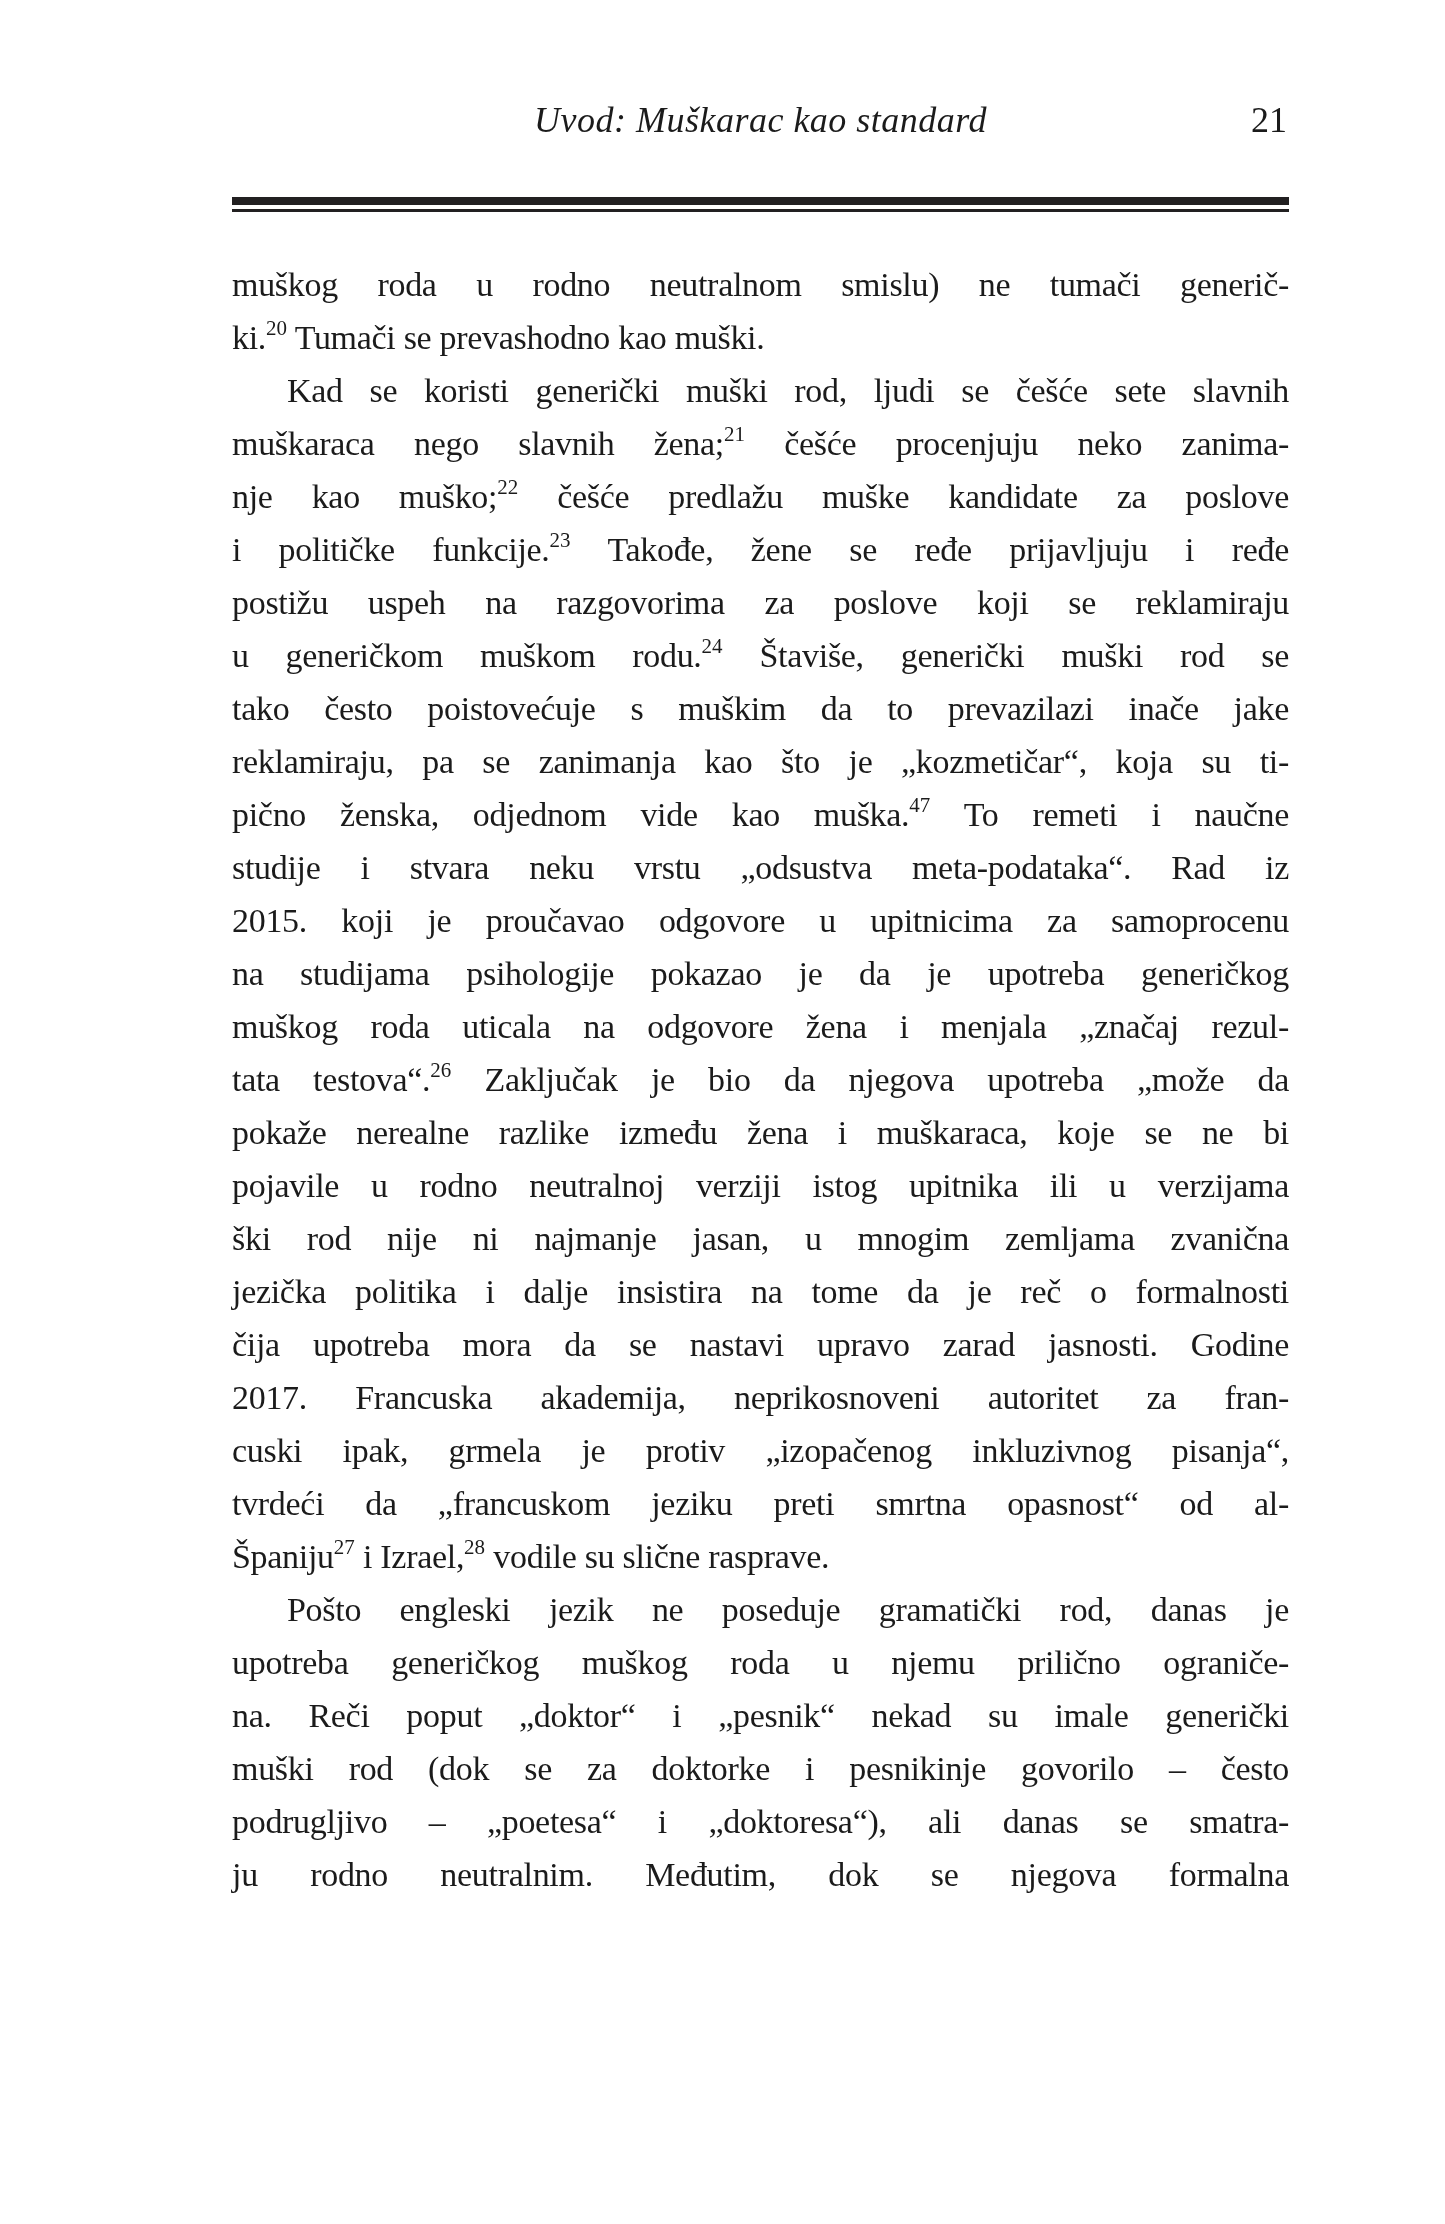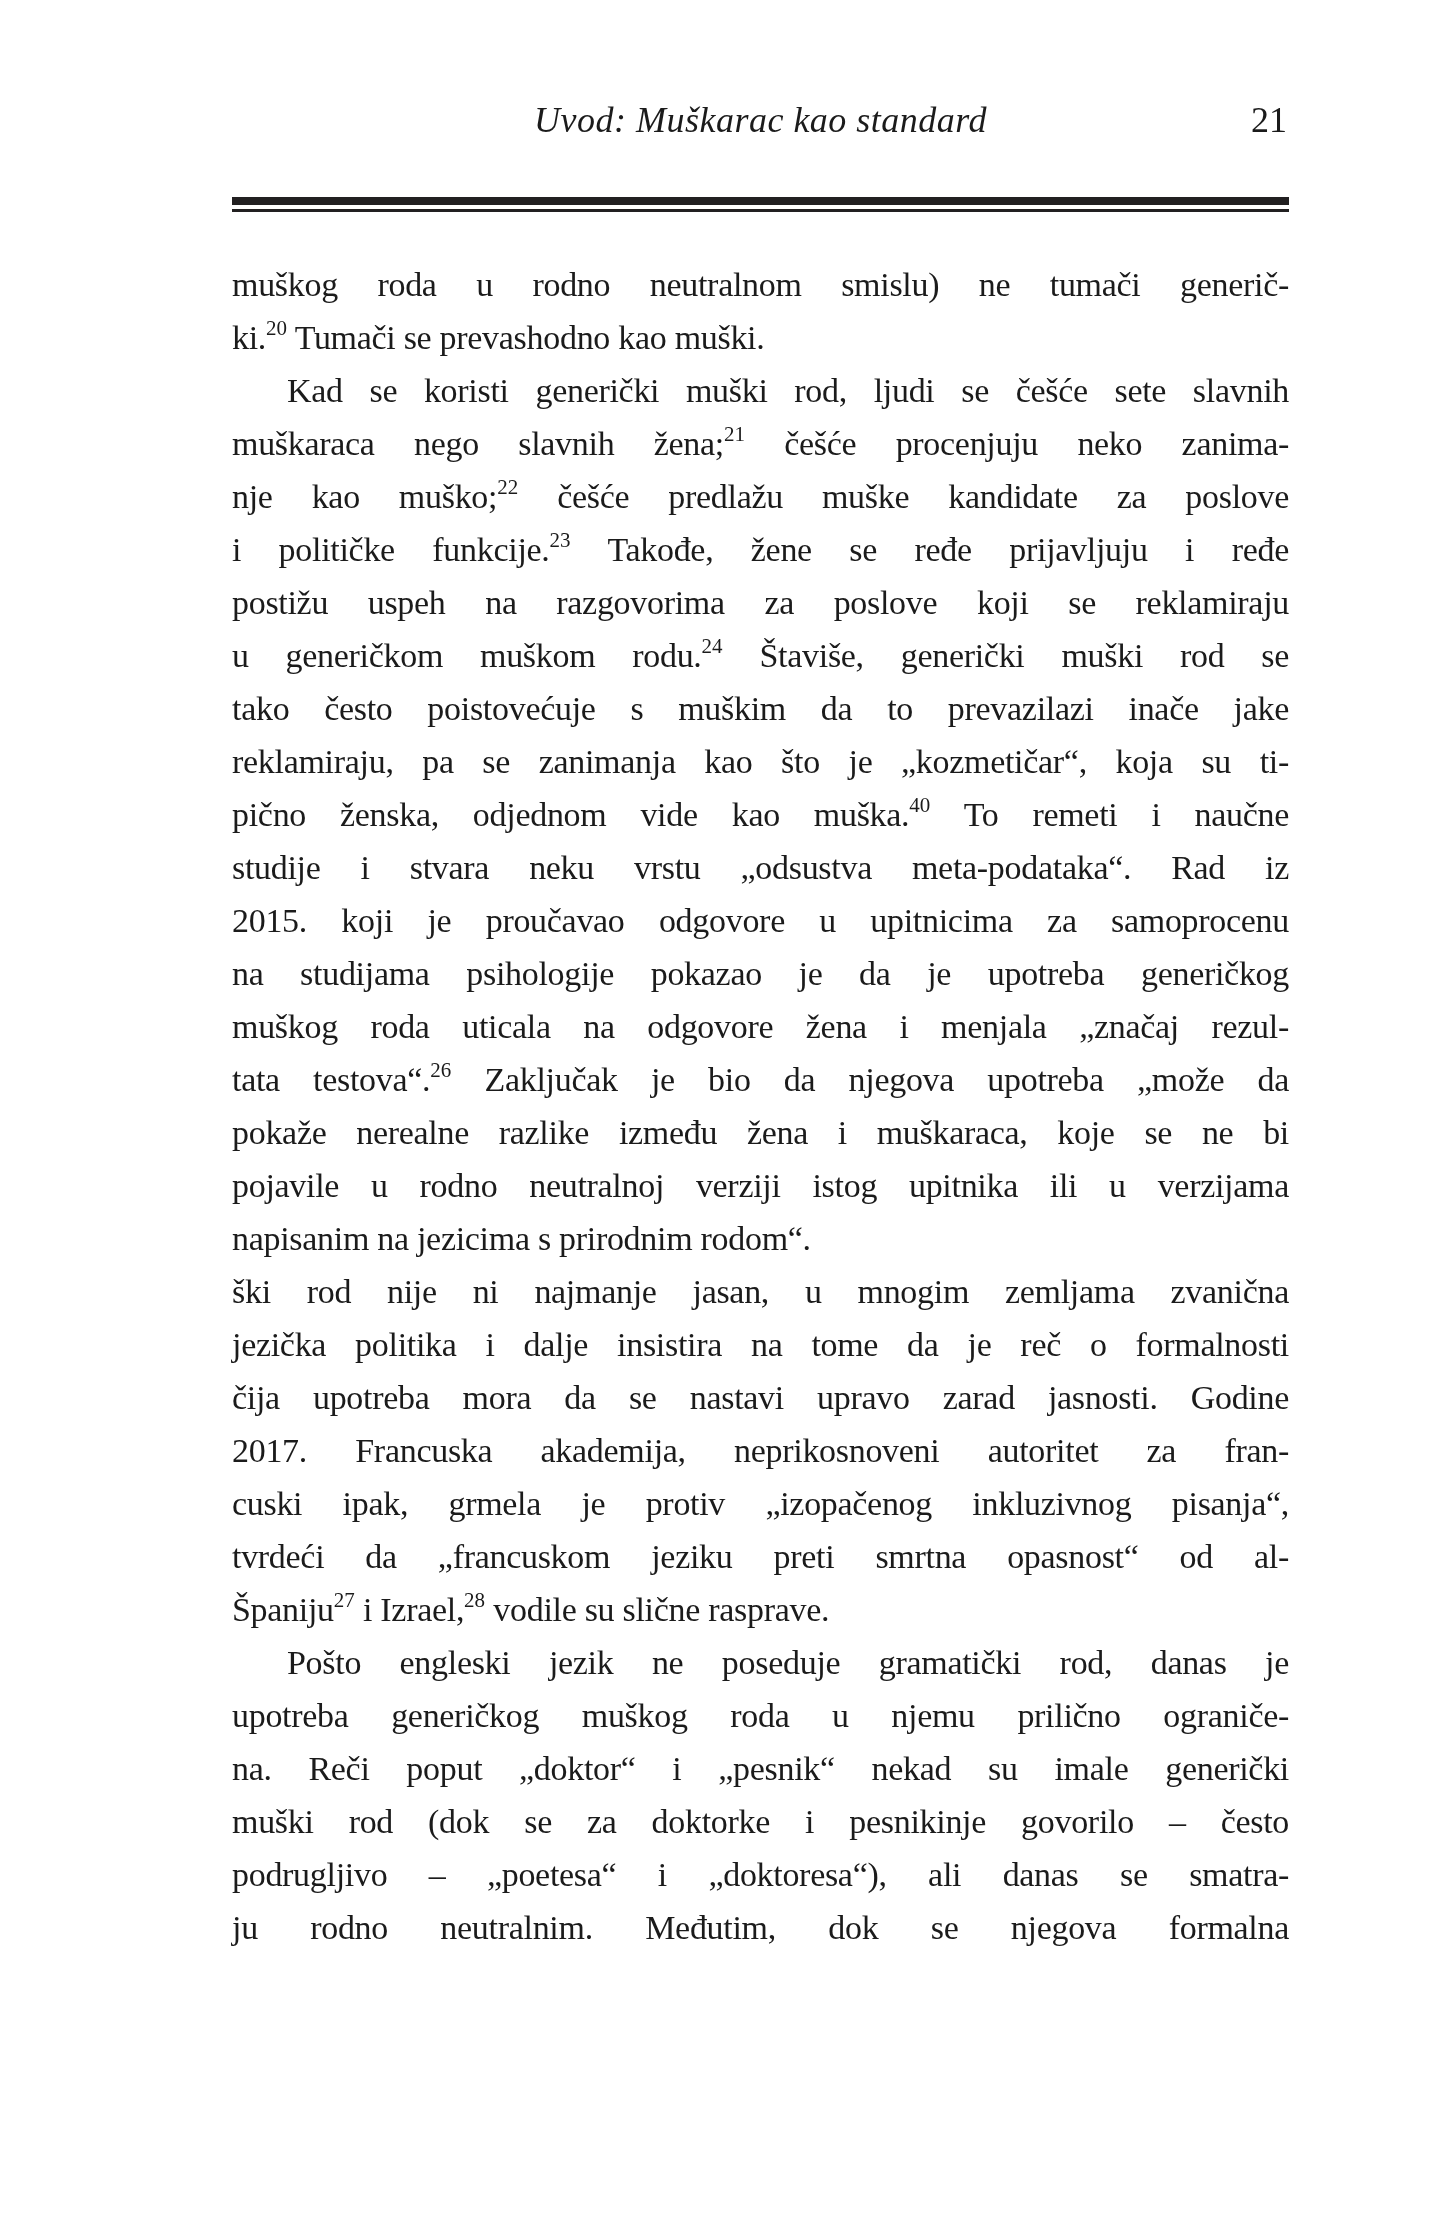--- a/index.html
+++ b/index.html
@@ -92,29 +92,28 @@
         <div class="line">muškog roda u rodno neutralnom smislu) ne tumači generič-</div>
         <div class="line end">ki.<sup class="fnref">20</sup> Tumači se prevashodno kao muški.</div>
         <div class="line indent">Kad se koristi generički muški rod, ljudi se češće sete slavnih</div>
         <div class="line">muškaraca nego slavnih žena;<sup class="fnref">21</sup> češće procenjuju neko zanima-</div>
         <div class="line">nje kao muško;<sup class="fnref">22</sup> češće predlažu muške kandidate za poslove</div>
         <div class="line">i političke funkcije.<sup class="fnref">23</sup> Takođe, žene se ređe prijavljuju i ređe</div>
         <div class="line">postižu uspeh na razgovorima za poslove koji se reklamiraju</div>
         <div class="line">u generičkom muškom rodu.<sup class="fnref">24</sup> Štaviše, generički muški rod se</div>
         <div class="line">tako često poistovećuje s muškim da to prevazilazi inače jake</div>
         <div class="line">reklamiraju, pa se zanimanja kao što je „kozmetičar“, koja su ti-</div>
-        <div class="line">pično ženska, odjednom vide kao muška.<sup class="fnref">40</sup> To remeti i naučne</div>
+        <div class="line">pično ženska, odjednom vide kao muška.<sup class="fnref">47</sup> To remeti i naučne</div>
         <div class="line">studije i stvara neku vrstu „odsustva meta-podataka“. Rad iz</div>
         <div class="line">2015. koji je proučavao odgovore u upitnicima za samoprocenu</div>
         <div class="line">na studijama psihologije pokazao je da je upotreba generičkog</div>
         <div class="line">muškog roda uticala na odgovore žena i menjala „značaj rezul-</div>
         <div class="line">tata testova“.<sup class="fnref">26</sup> Zaključak je bio da njegova upotreba „može da</div>
         <div class="line">pokaže nerealne razlike između žena i muškaraca, koje se ne bi</div>
         <div class="line">pojavile u rodno neutralnoj verziji istog upitnika ili u verzijama</div>
-        <div class="line end">napisanim na jezicima s prirodnim rodom“.</div>
         <div class="line">ški rod nije ni najmanje jasan, u mnogim zemljama zvanična</div>
         <div class="line">jezička politika i dalje insistira na tome da je reč o formalnosti</div>
         <div class="line">čija upotreba mora da se nastavi upravo zarad jasnosti. Godine</div>
         <div class="line">2017. Francuska akademija, neprikosnoveni autoritet za fran-</div>
         <div class="line">cuski ipak, grmela je protiv „izopačenog inkluzivnog pisanja“,</div>
         <div class="line">tvrdeći da „francuskom jeziku preti smrtna opasnost“ od al-</div>
         <div class="line end">Španiju<sup class="fnref">27</sup> i Izrael,<sup class="fnref">28</sup> vodile su slične rasprave.</div>
         <div class="line indent">Pošto engleski jezik ne poseduje gramatički rod, danas je</div>
         <div class="line">upotreba generičkog muškog roda u njemu prilično ograniče-</div>
         <div class="line">na. Reči poput „doktor“ i „pesnik“ nekad su imale generički</div>

